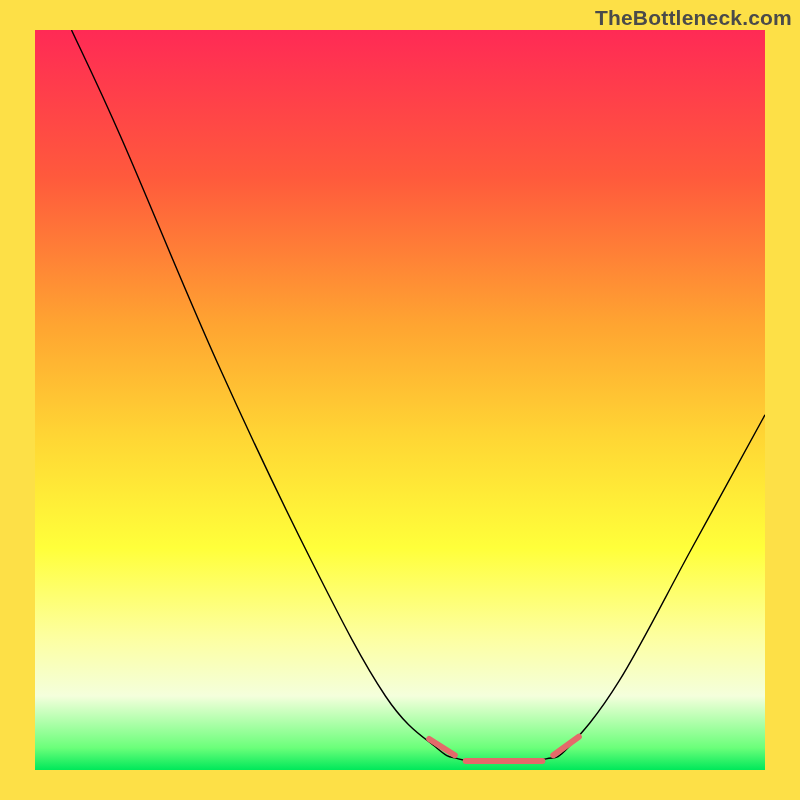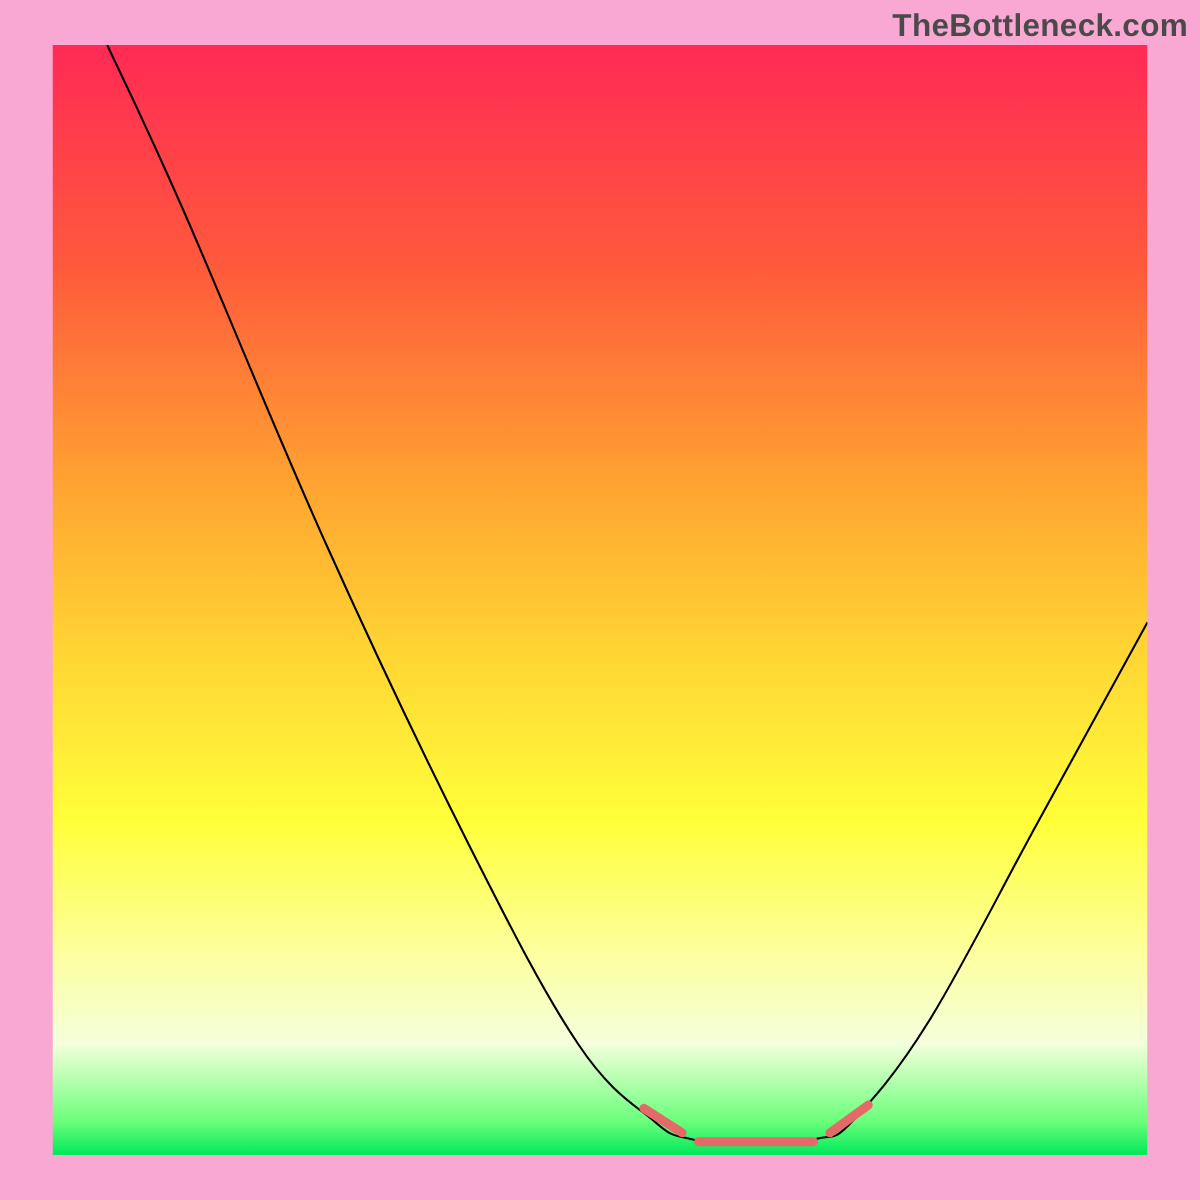--- a/index.html
+++ b/index.html
@@ -8,21 +8,21 @@
     width: 800px;
     height: 800px;
     background: #000;
     overflow: hidden;
     font-family: Arial, Helvetica, sans-serif;
   }
   .frame {
     position: relative;
     width: 800px;
     height: 800px;
-    background: #f9a8d4;
+    background: #fde047;
   }
   .watermark {
     position: absolute;
     top: 6px;
     right: 8px;
     color: #4a4a4a;
     font-size: 21px;
     font-weight: 600;
     letter-spacing: 0.2px;
     z-index: 20;

